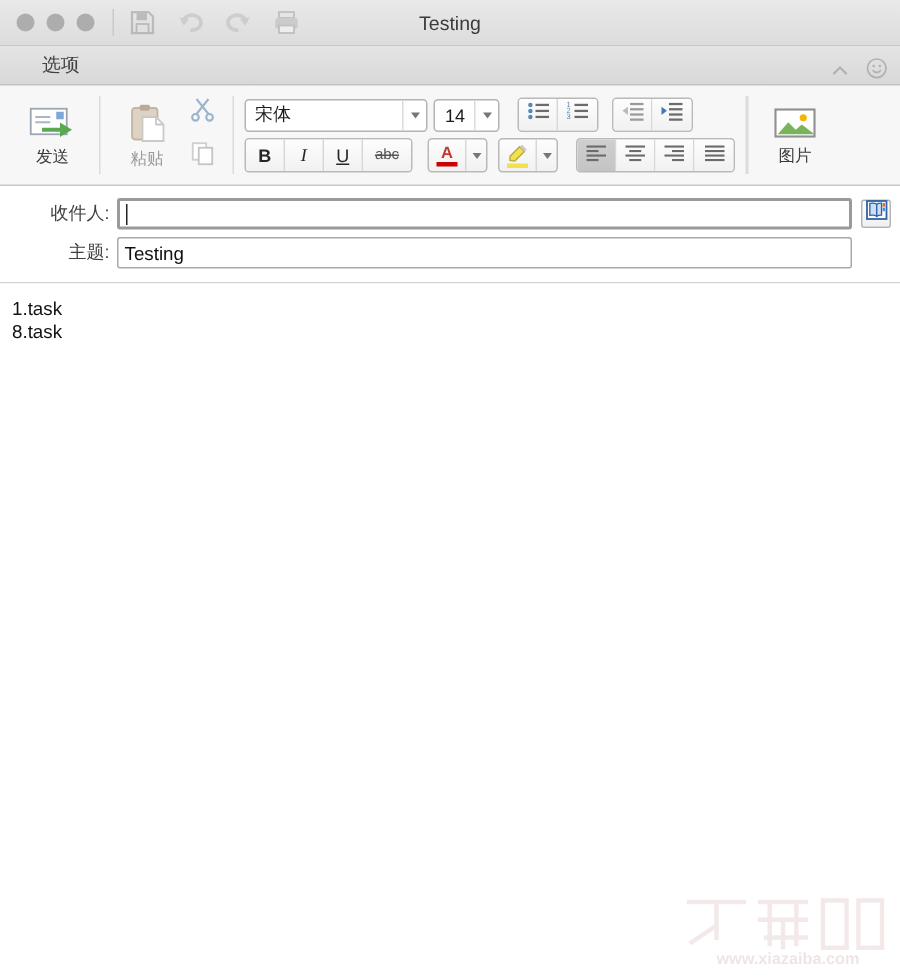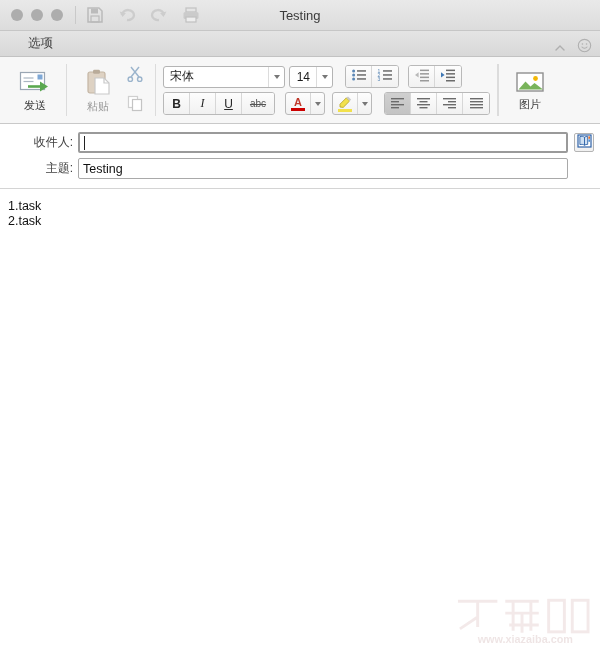--- a/index.html
+++ b/index.html
@@ -469,21 +469,21 @@
       </div>
       <div class="abspacer"></div>
     </div>
 
   </div>
 
   <div class="divider"></div>
 
   <div class="bodyarea">
     <div class="bodyline">1.task</div>
-    <div class="bodyline">2.task</div>
+    <div class="bodyline">8.task</div>
   </div>
 
   <div class="watermark">
     <svg viewBox="0 0 140 52" width="138" height="52">
       <g fill="none" stroke="#d9b9b9" stroke-width="3">
         <path d="M4 6h40M24 6v26M24 22L6 34"></path>
         <path d="M52 6h34M52 18h34M60 6v30M78 6v30M56 30h30M69 18v20"></path>
         <rect x="96" y="5" width="16" height="32"></rect>
         <rect x="120" y="5" width="16" height="32"></rect>
       </g>

